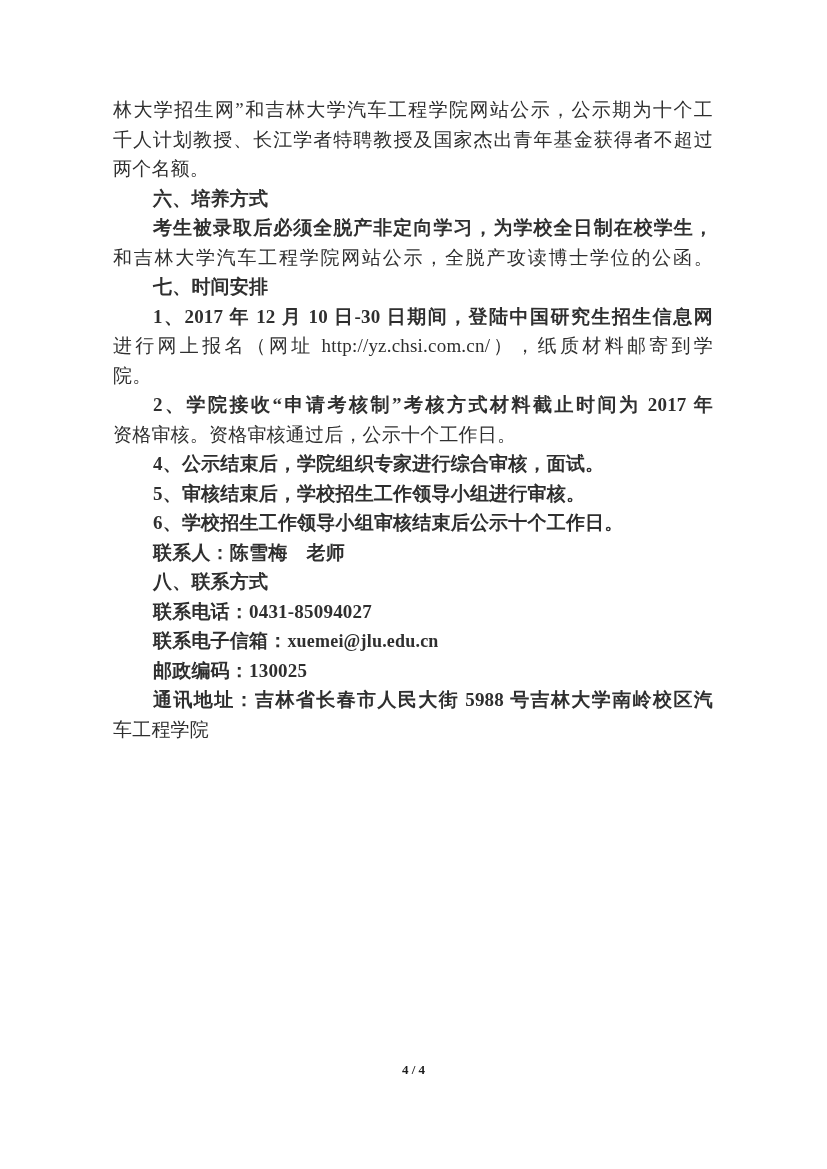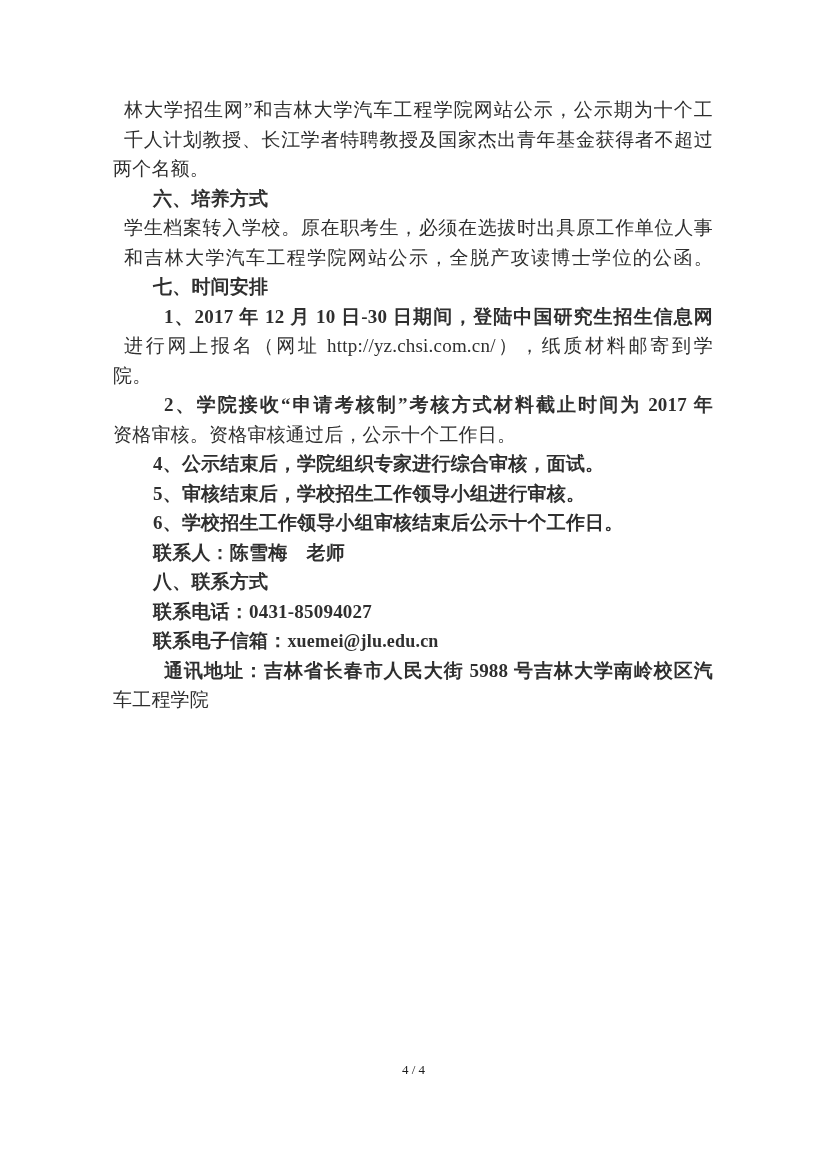--- a/index.html
+++ b/index.html
@@ -29,76 +29,76 @@
     line-height: 29.5px;
     height: 29.5px;
     overflow: hidden;
     white-space: normal;
     letter-spacing: 0.2px;
   }
   .jfull {
     text-align: justify;
     text-align-last: justify;
     text-justify: inter-character;
-    margin-left: 11px;
   }
   .ind {
     text-indent: 40px;
     font-weight: bold;
   }
   .red {
     color: #dd5f5f;
   }
   .email {
     font-family: "Liberation Serif", serif;
     font-size: 18px;
   }
   .footer {
     position: absolute;
     left: 0;
     top: 1062px;
     width: 827px;
     text-align: center;
     font-family: "Liberation Serif", serif;
-    font-weight: normal;
+    font-weight: bold;
     font-size: 13px;
     color: #1c1c1c;
   }
 </style>
 </head>
 <body>
 
 <div class="page">
   <div class="textblock">
 
     <div class="ln jfull">林大学招生网”和吉林大学汽车工程学院网站公示，公示期为十个工</div>
 
 
     <div class="ln jfull">千人计划教授、长江学者特聘教授及国家杰出青年基金获得者不超过</div>
     <div class="ln">两个名额。</div>
 
     <div class="ln ind">六、培养方式</div>
-    <div class="ln jfull">学生档案转入学校。原在职考生，必须在选拔时出具原工作单位人事</div>
+    <div class="ln ind jfull">考生被录取后必须全脱产非定向学习，为学校全日制在校学生，</div>
     <div class="ln jfull">和吉林大学汽车工程学院网站公示，全脱产攻读博士学位的公函。</div>
 
     <div class="ln ind">七、时间安排</div>
     <div class="ln ind jfull">1、2017 年 12 月 10 日-30 日期间，登陆中国研究生招生信息网</div>
     <div class="ln jfull">进行网上报名（网址 http://yz.chsi.com.cn/），纸质材料邮寄到学</div>
     <div class="ln">院。</div>
     <div class="ln ind jfull">2、学院接收“申请考核制”考核方式材料截止时间为 2017 年</div>
     <div class="ln">资格审核。资格审核通过后，公示十个工作日。</div>
     <div class="ln ind">4、公示结束后，学院组织专家进行综合审核，面试。</div>
     <div class="ln ind">5、审核结束后，学校招生工作领导小组进行审核。</div>
     <div class="ln ind">6、学校招生工作领导小组审核结束后公示十个工作日。</div>
 
     <div class="ln ind">联系人：陈雪梅　老师</div>
     <div class="ln ind">八、联系方式</div>
     <div class="ln ind">联系电话：0431-85094027</div>
 
     <div class="ln ind"><span>联系电子信箱：</span><span class="email">xuemei@jlu.edu.cn</span></div>
 
+    <div class="ln ind">邮政编码：130025</div>
     <div class="ln ind jfull">通讯地址：吉林省长春市人民大街 5988 号吉林大学南岭校区汽</div>
     <div class="ln">车工程学院</div>
 
   </div>
 
   <div class="footer">4 / 4</div>
 </div>
 
 </body></html>

